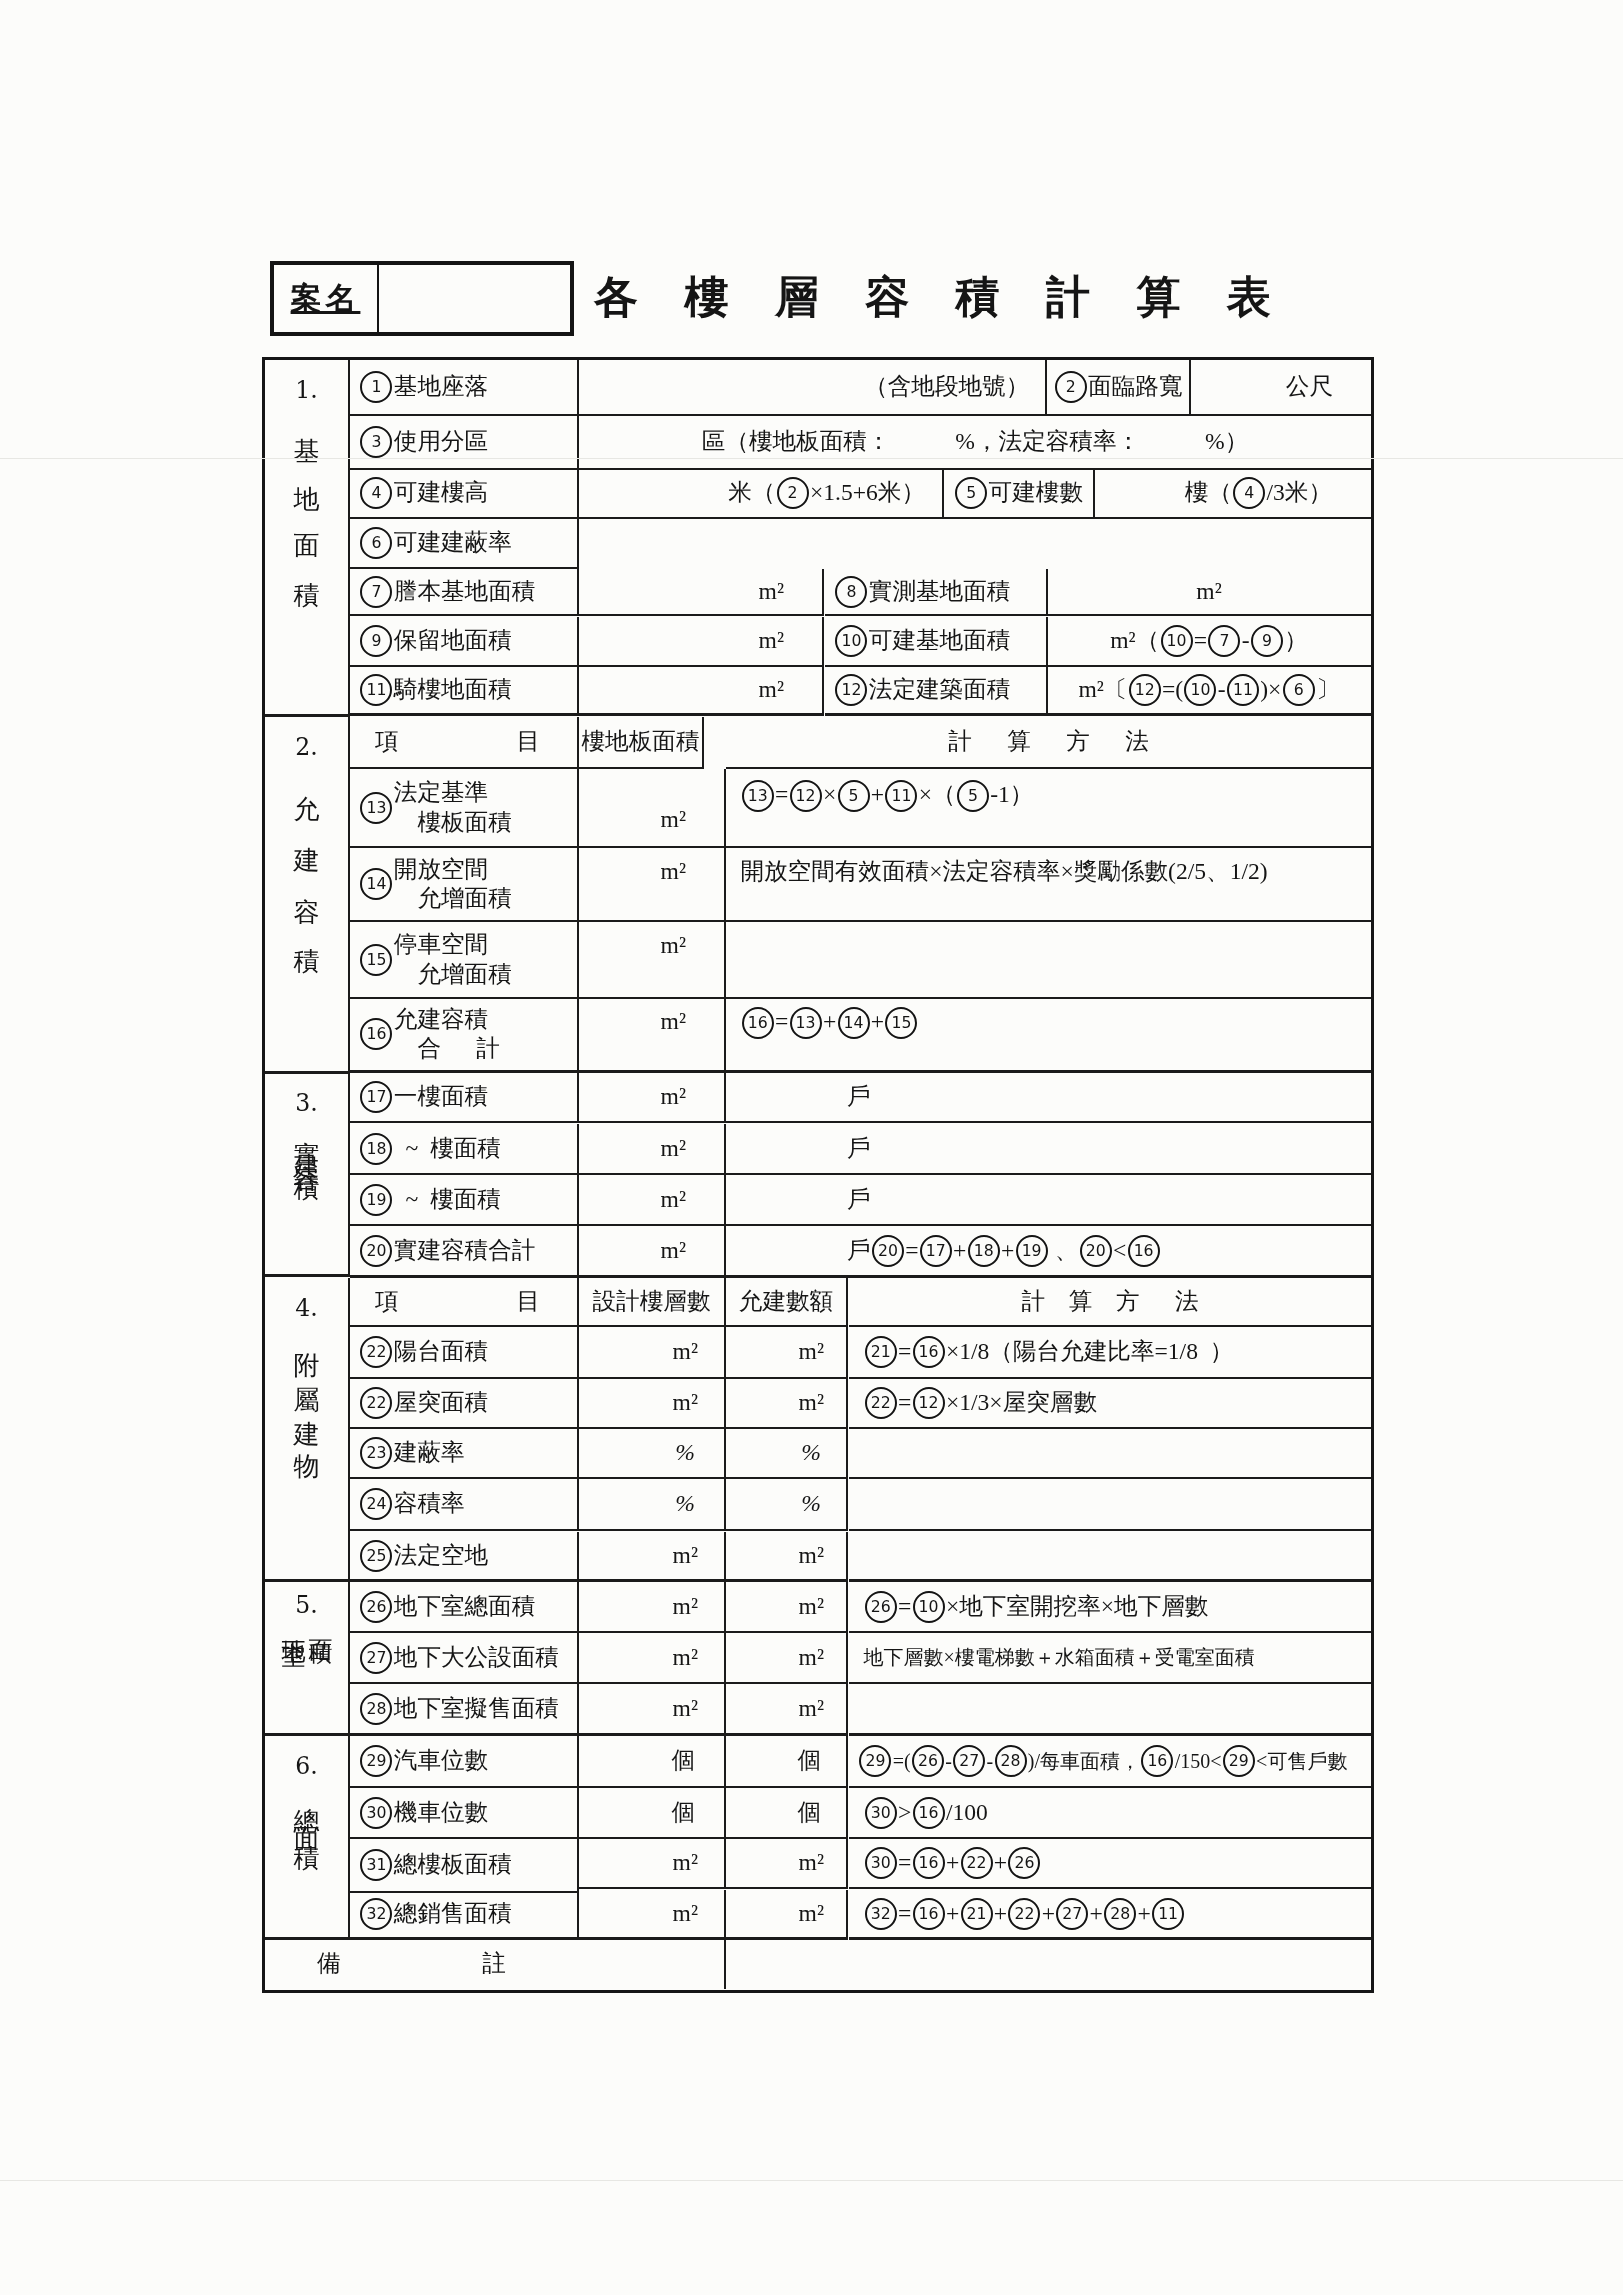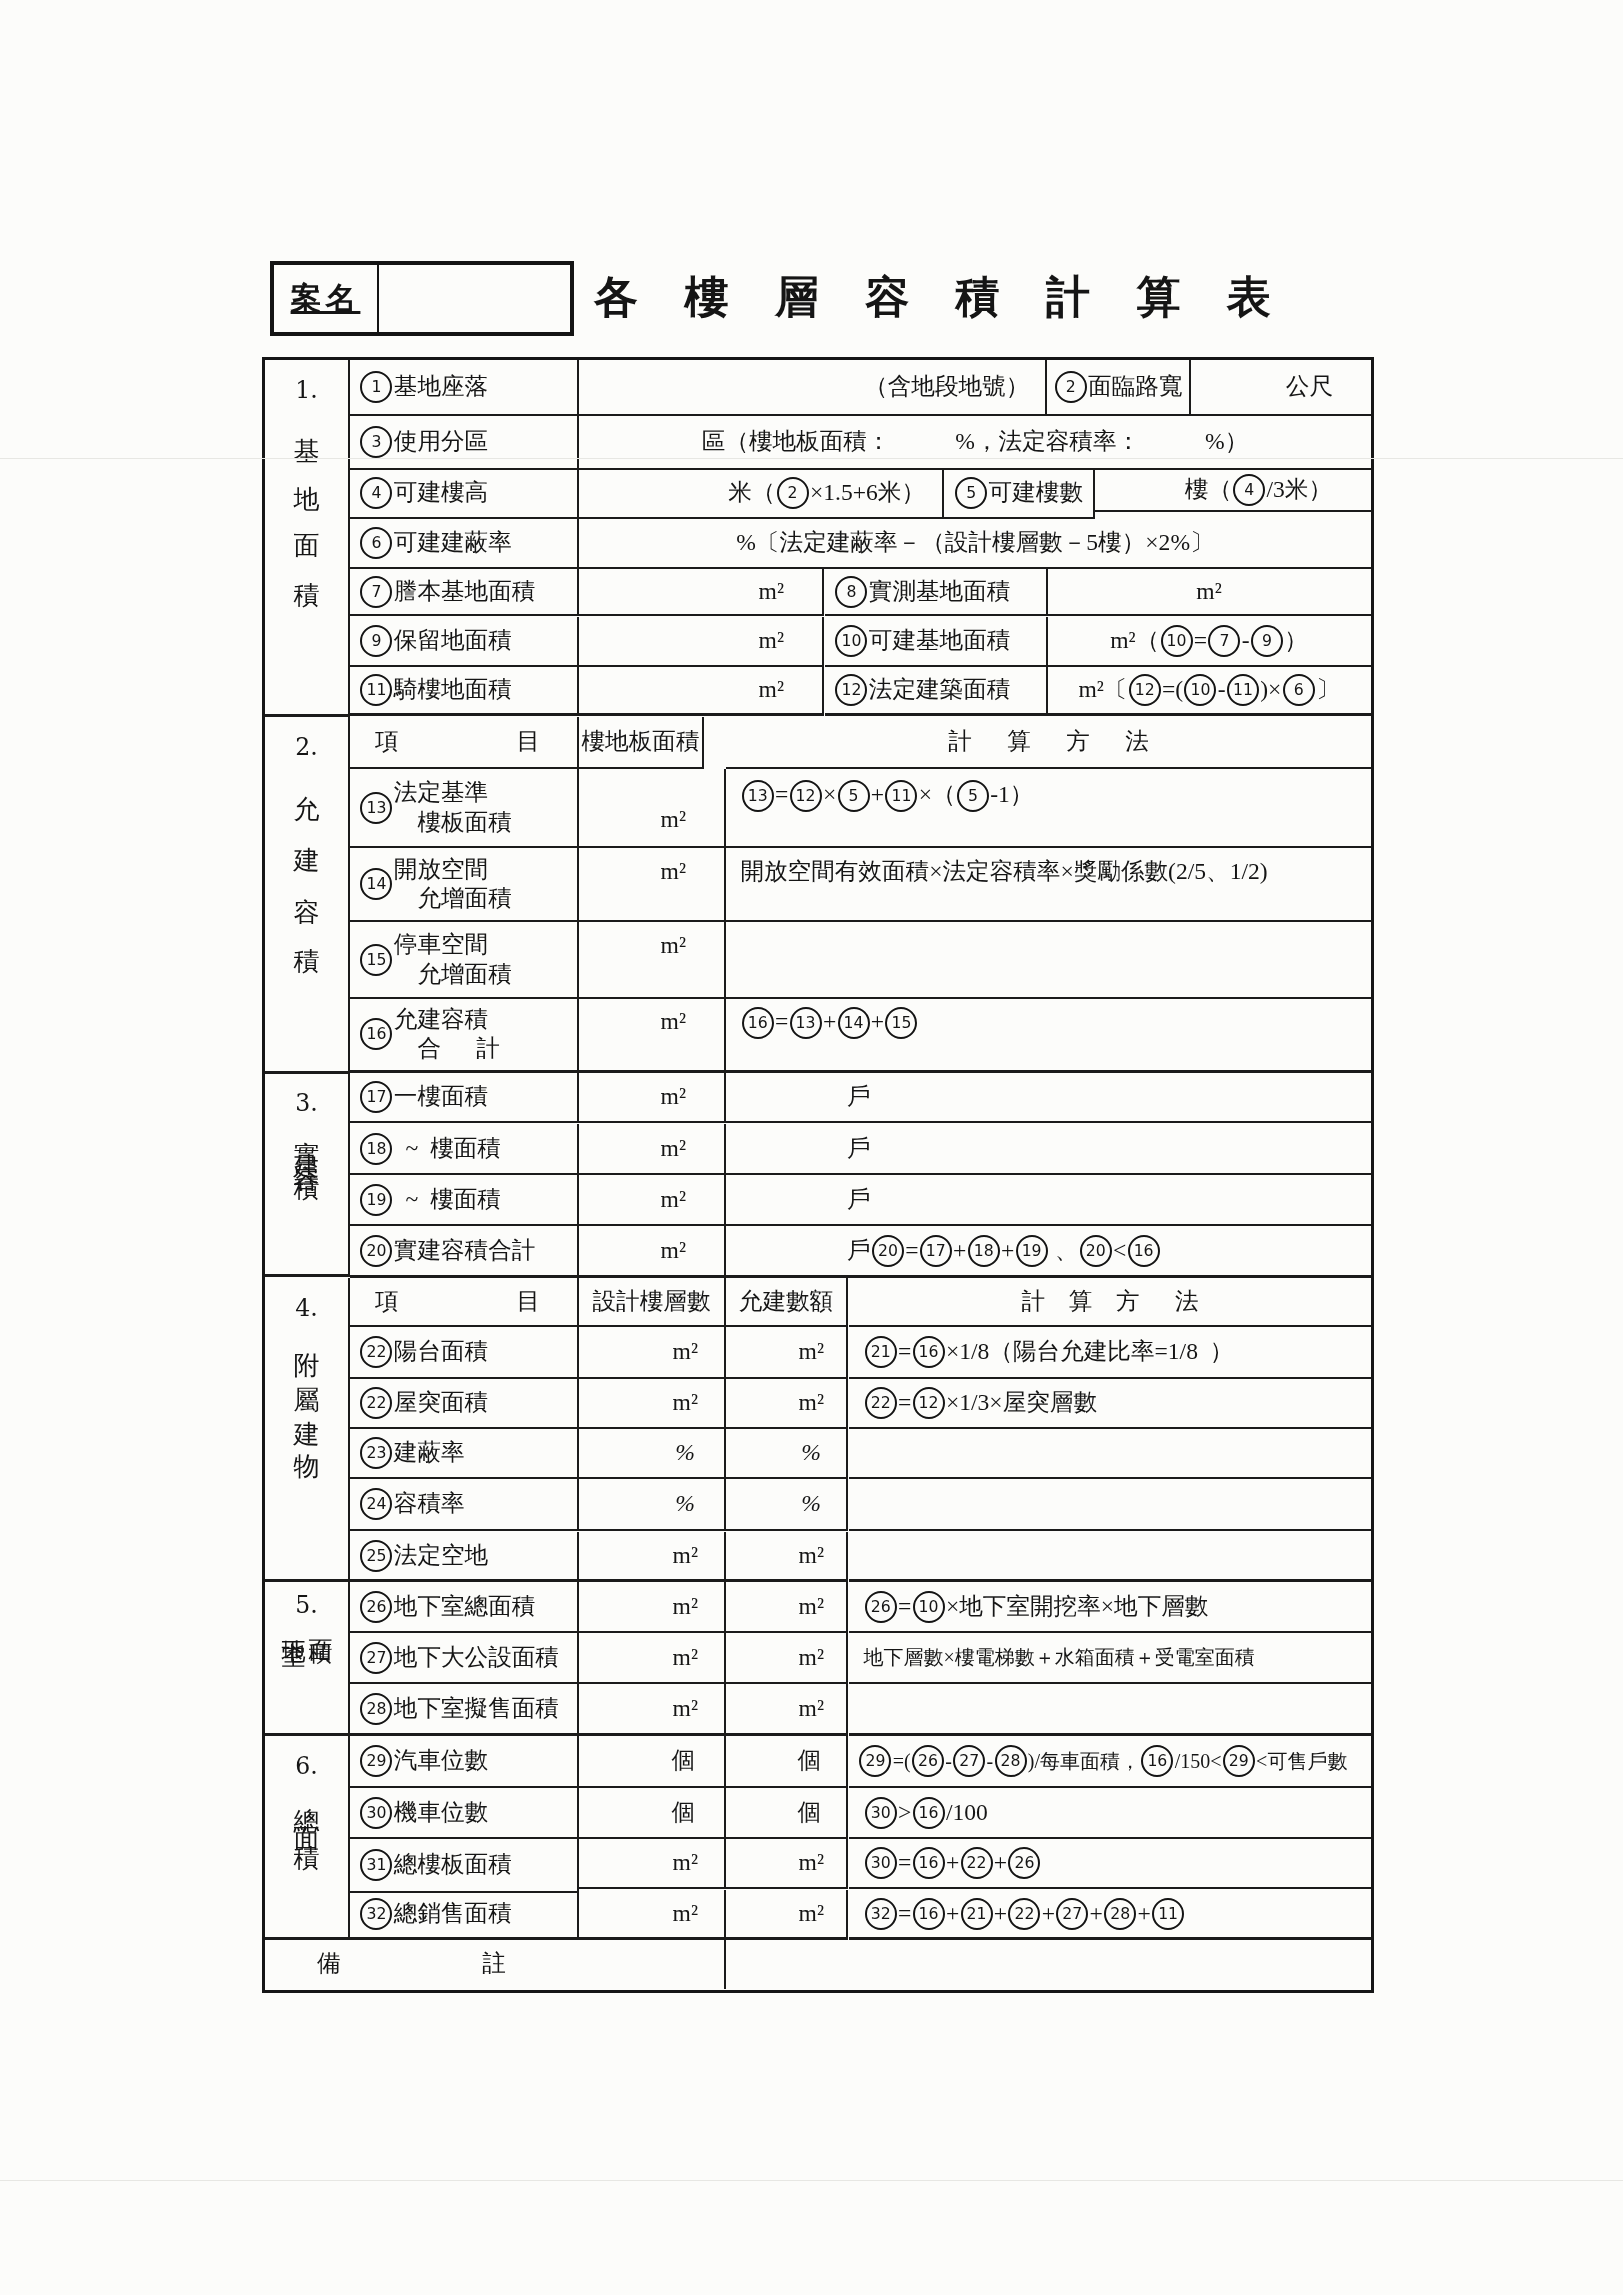--- a/index.html
+++ b/index.html
@@ -87,24 +87,23 @@
     <div class="cell rt" style="left:314px;top:0;width:468px;height:56px;padding-right:15.7px">（含地段地號）</div>
     <div class="cell ct" style="left:782px;top:0;width:144px;height:56px"><span class="circ">2</span>面臨路寬</div>
     <div class="cell rt nr" style="left:926px;top:0;width:180px;height:56px;padding-right:38px">公尺</div>
 
     <div class="cell it" style="left:85px;top:56px;width:229px;height:54px"><span class="circ">3</span>使用分區</div>
     <div class="cell ct nr" style="left:314px;top:56px;width:792px;height:54px">區（樓地板面積：           %，法定容積率：           %）</div>
 
     <div class="cell it" style="left:85px;top:109px;width:229px;height:50px"><span class="circ">4</span>可建樓高</div>
     <div class="cell rt" style="left:314px;top:109px;width:365px;height:50px;padding-right:17px">米（<span class="circ">2</span>×1.5+6米）</div>
     <div class="cell ct" style="left:679px;top:109px;width:151px;height:50px"><span class="circ">5</span>可建樓數</div>
-    <div class="cell rt nr" style="left:829px;top:109px;width:277px;height:43px;padding-right:39px">樓（<span class="circ">4</span>/3米）</div>
+    <div class="cell rt nr" style="left:829px;top:109px;width:277px;height:50px;padding-right:39px">樓（<span class="circ">4</span>/3米）</div>
 
     <div class="cell it" style="left:85px;top:159px;width:229px;height:50px"><span class="circ">6</span>可建建蔽率</div>
-    <div class="cell ct nr" style="left:314px;top:159px;width:792px;height:50px">%〔法定建蔽率－（設計樓層數－5樓）×2%〕</div>
 
     <div class="cell it" style="left:85px;top:209px;width:229px;height:47px"><span class="circ">7</span>謄本基地面積</div>
     <div class="cell u" style="left:314px;top:209px;width:245px;height:47px">m²</div>
     <div class="cell it" style="left:560px;top:209px;width:223px;height:47px"><span class="circ">8</span>實測基地面積</div>
     <div class="cell ct nr" style="left:782px;top:209px;width:324px;height:47px">m²</div>
 
     <div class="cell it" style="left:85px;top:257px;width:229px;height:50px"><span class="circ">9</span>保留地面積</div>
     <div class="cell u" style="left:314px;top:257px;width:245px;height:50px">m²</div>
     <div class="cell it" style="left:560px;top:257px;width:223px;height:50px"><span class="circ">10</span>可建基地面積</div>
     <div class="cell ct nr" style="left:782px;top:257px;width:324px;height:50px">m²（<span class="circ">10</span>=<span class="circ">7</span>-<span class="circ">9</span>）</div>

